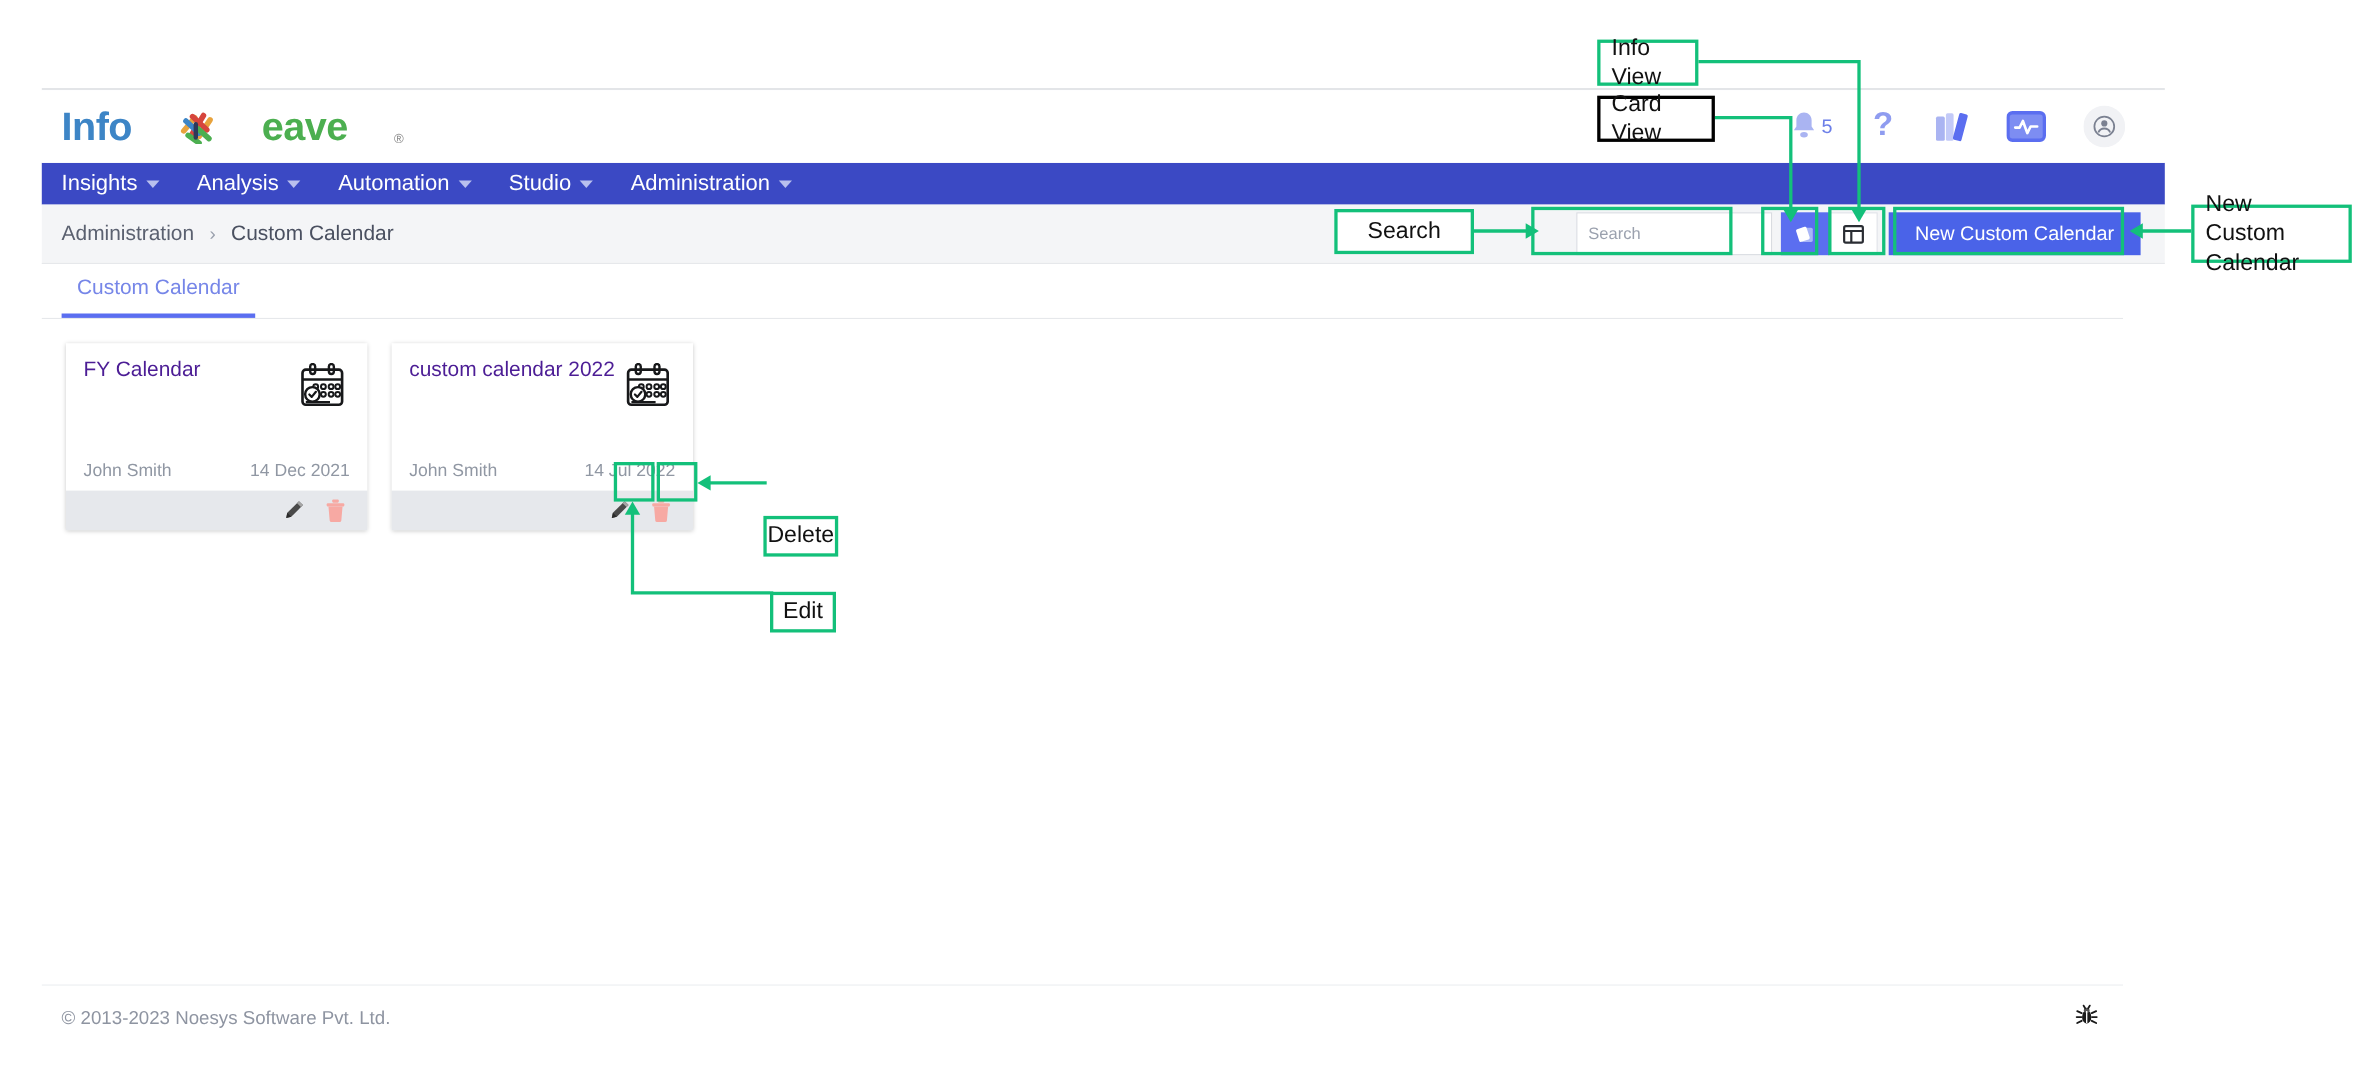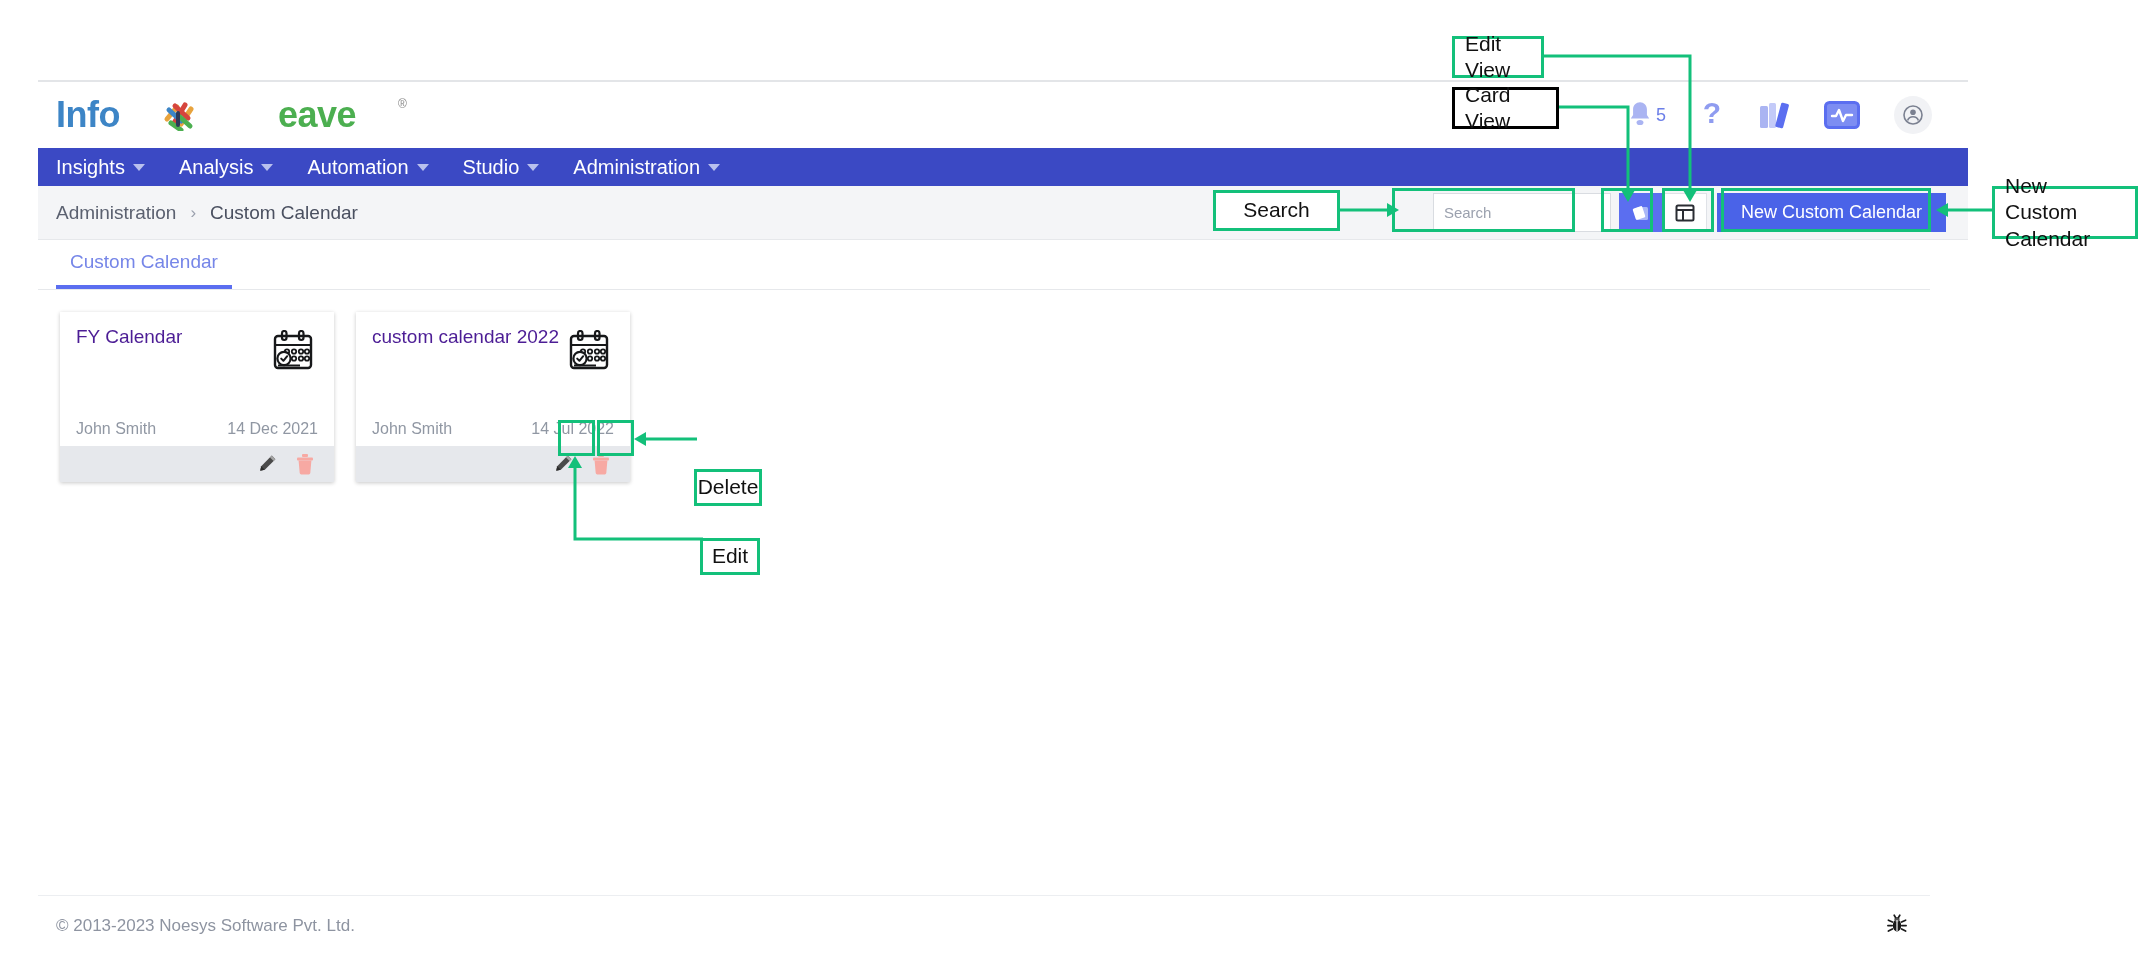--- a/index.html
+++ b/index.html
@@ -20,24 +20,24 @@
     border-top: 2px solid #e3e5e8;
   }
 
   
   .app-header {
     position: relative;
     height: 66px;
     background: #ffffff;
     display: flex; align-items: center;
   }
-  .logo { margin-left: 18px; display: flex; align-items: flex-start; gap: 40px; }
+  .logo { margin-left: 18px; display: flex; align-items: flex-end; gap: 40px; }
   .logo-text { font-size: 36px; font-weight: 700; letter-spacing: -0.5px; line-height: 1; }
   .logo-info { color: #3d85c6; }
-  .logo-eave { color: #4caf50; margin-left: 40px; }
+  .logo-eave { color: #4caf50; }
   .logo-mark { position: relative; width: 36px; height: 34px; margin: 0 1px 2px 1px; }
   .logo-reg { font-size: 12px; color: #888; vertical-align: super; margin-left:2px;}
 
   .header-icons {
     margin-left: auto; display: flex; align-items: center;
     gap: 34px; padding-right: 36px;
   }
   .hicon { display: flex; align-items: center; cursor: pointer; }
   .badge-count { color: #6c7fe8; font-size: 18px; margin-left: 2px; }
 
@@ -422,21 +422,21 @@
     <path d="M568 468 L575 456 L582 468" fill="#13c07a"></path>
   </svg>
 
   <div class="hl" style="left:1392px; top:188px; width:183px; height:44px;"></div>
   <div class="hl" style="left:1601px; top:188px; width:52px; height:44px;"></div>
   <div class="hl" style="left:1662px; top:188px; width:52px; height:44px;"></div>
   <div class="hl" style="left:1721px; top:188px; width:210px; height:44px;"></div>
   <div class="hl" style="left:558px; top:420px; width:37px; height:36px;"></div>
   <div class="hl" style="left:597px; top:420px; width:37px; height:36px;"></div>
 
-  <div class="anno" style="left:1452px; top:36px; width:92px; height:42px;">Edit View</div>
+  <div class="anno" style="left:1452px; top:36px; width:92px; height:42px;">Info View</div>
   <div class="anno black" style="left:1452px; top:87px; width:107px; height:42px;">Card View</div>
   <div class="anno" style="left:1213px; top:190px; width:127px; height:41px;">Search</div>
   <div class="anno left" style="left:1992px; top:186px; width:146px; height:53px; white-space:pre-line;">New Custom
 Calendar</div>
   <div class="anno" style="left:694px; top:421px; width:68px; height:37px;margin-top:48px;">Delete</div>
   <div class="anno" style="left:700px; top:538px; width:60px; height:37px;">Edit</div>
 
 </div>
 
 </body></html>

